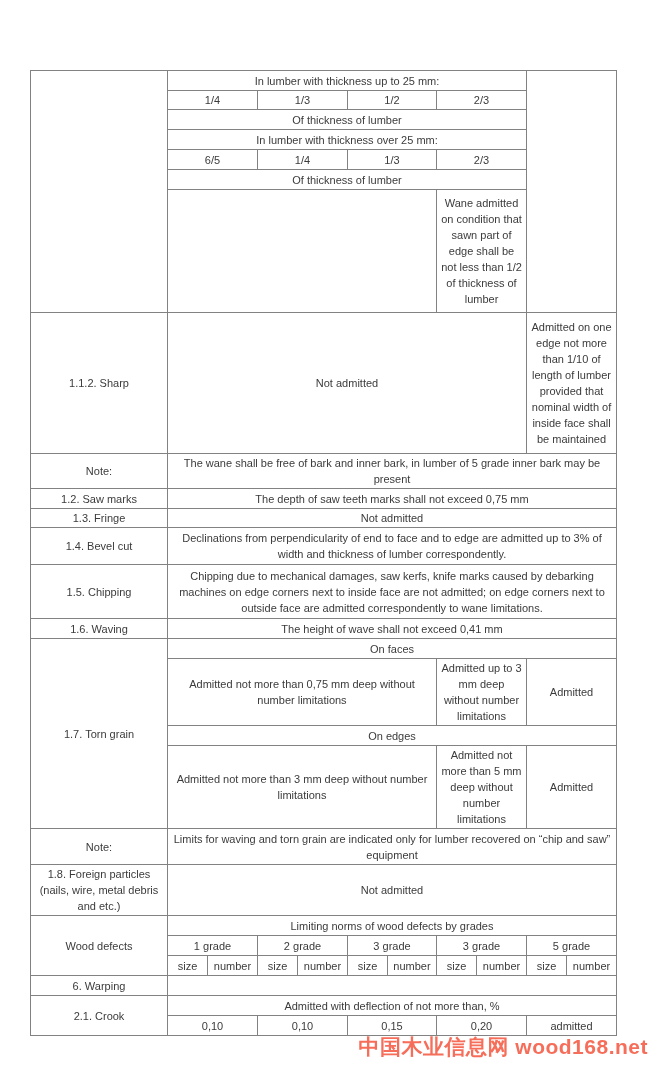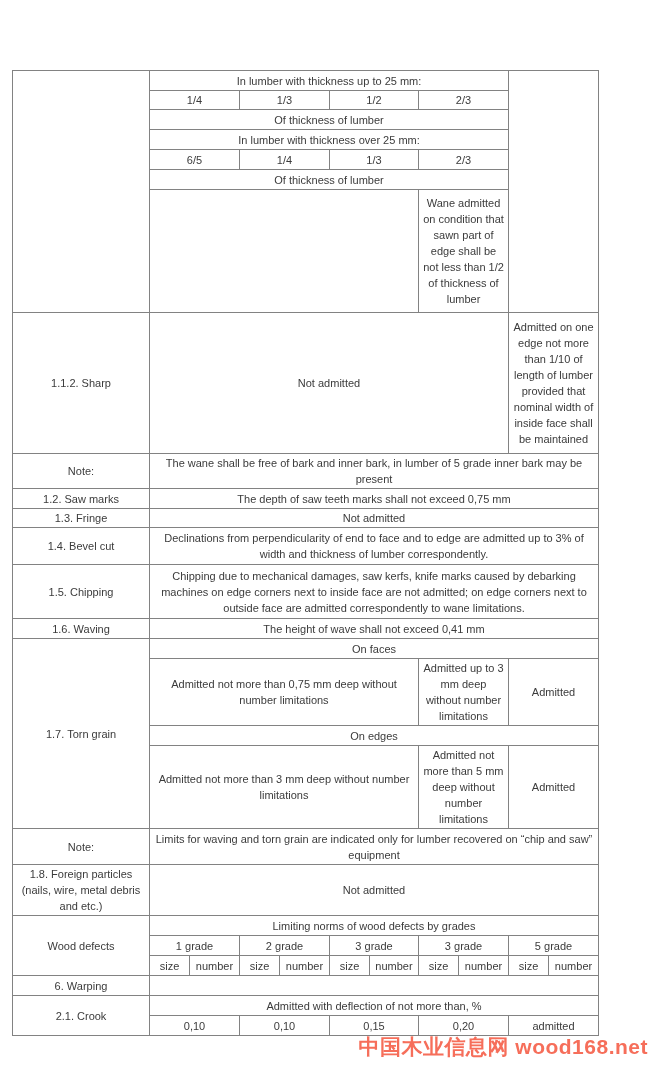--- a/index.html
+++ b/index.html
@@ -9,21 +9,21 @@
   }
   body {
     position: relative;
     width: 650px;
     height: 1067px;
     font-family: "Liberation Sans", sans-serif;
     overflow: hidden;
   }
   table.spec {
     position: absolute;
-    left: 12px;
+    left: 30px;
     top: 70px;
     width: 587px;
     border-collapse: collapse;
     table-layout: fixed;
   }
   table.spec td {
     border: 1px solid #828282;
     font-size: 11px;
     color: #3b3b3b;
     line-height: 16px;

